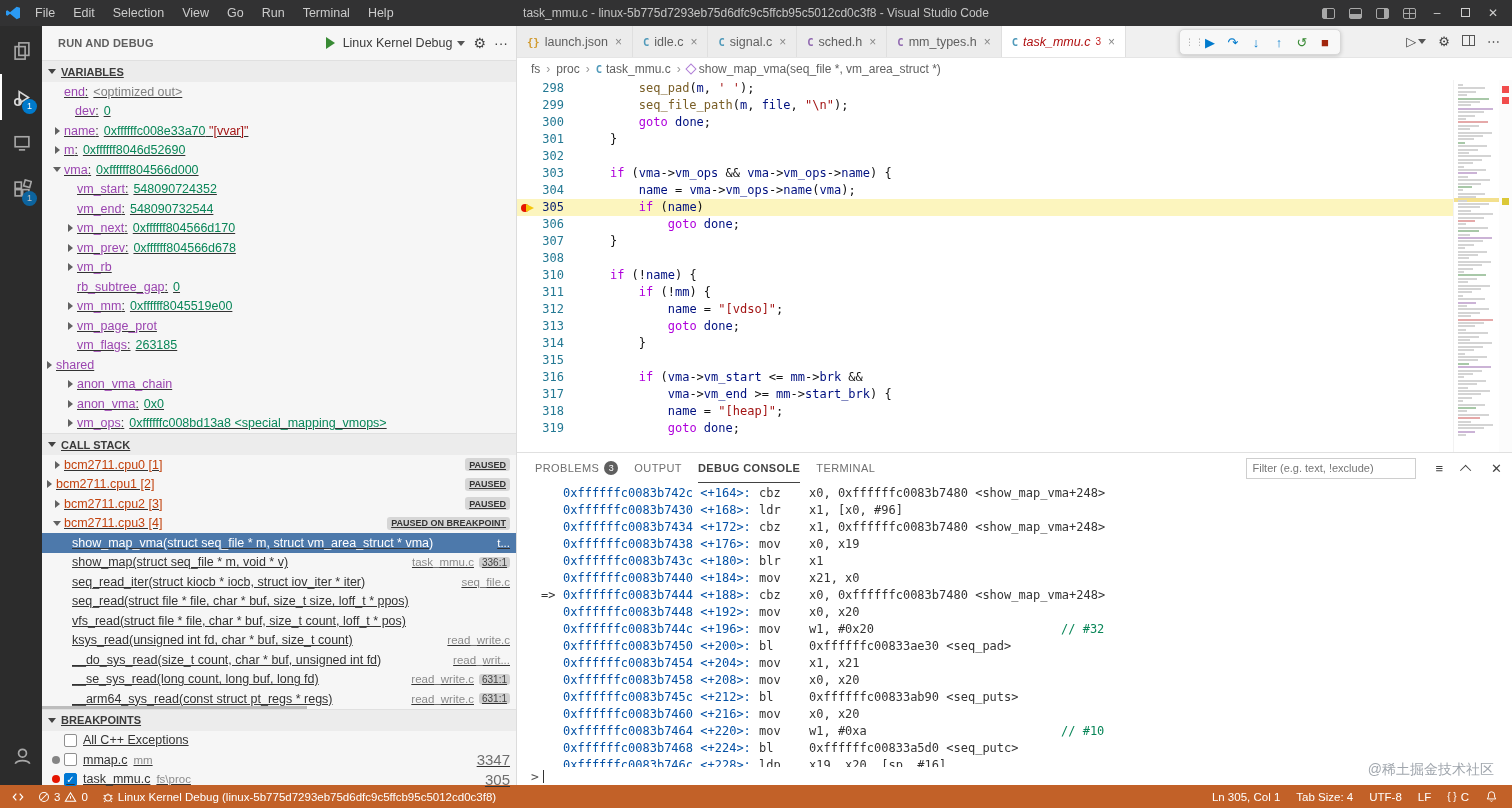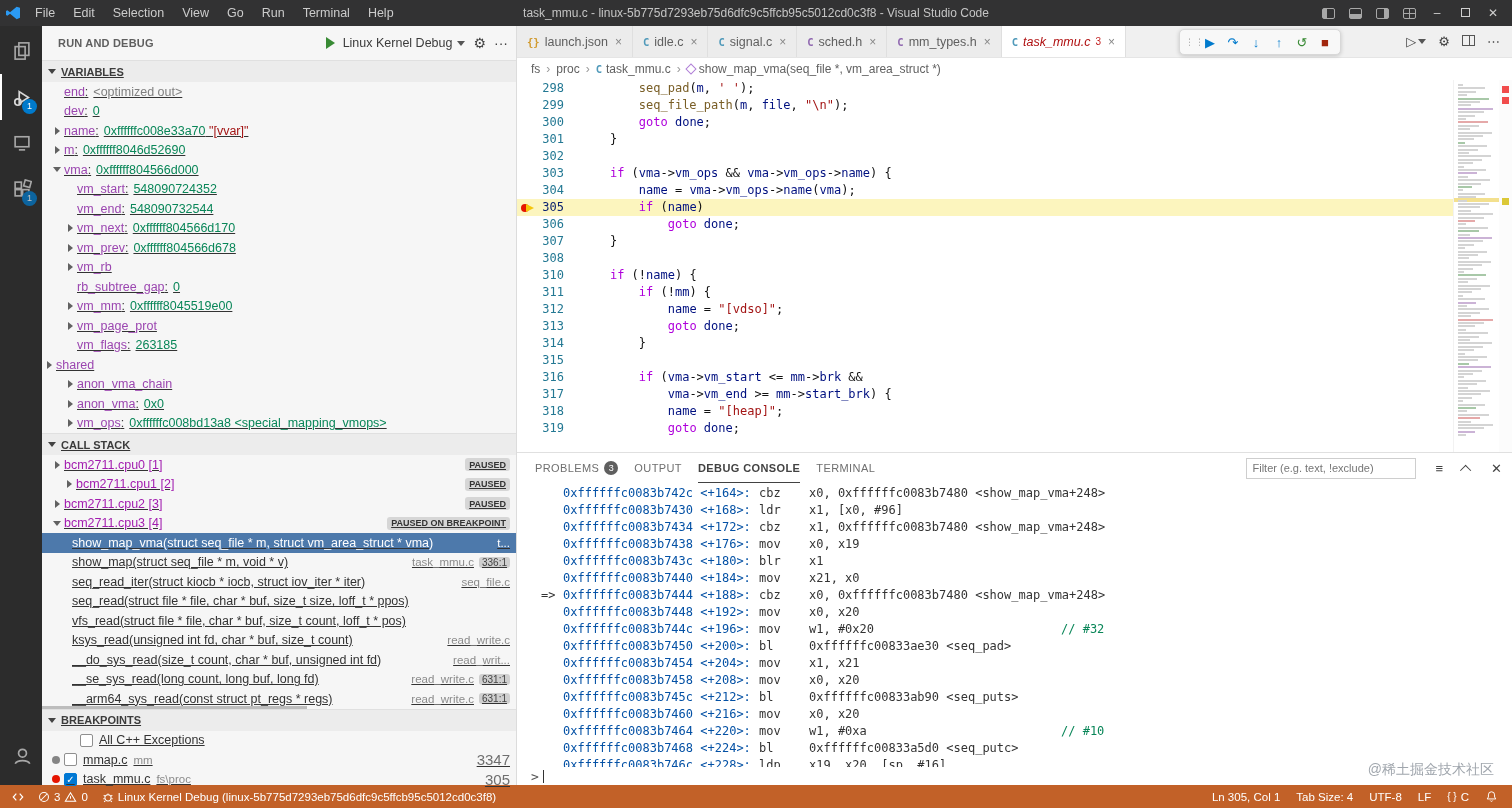--- a/index.html
+++ b/index.html
@@ -55,21 +55,21 @@
   .val-str { color:#a31515; }
   .val-dim { color:#808080; }
   .badge-pill { margin-left:auto; background:#d6d6d6; color:#333; font-size:9px; padding:1.5px 4px; border-radius:3px; font-weight:bold; flex:none; }
   .frame { padding-left:30px; }
   .fr-label { overflow:hidden; text-overflow:ellipsis; color:#333; }
   .fr-right { margin-left:auto; display:flex; align-items:center; gap:5px; padding-left:8px; flex:none; }
   .fr-file { color:#8b8b8b; font-size:11.5px; }
   .fr-line { background:#cfcfcf; color:#424242; font-size:10px; border-radius:3px; padding:0 3px; }
   .frame.selected { background:#4d79ab; }
   .frame.selected .fr-label, .frame.selected .fr-file { color:#ffffff; }
-  .thread-label { color:#a21caf; }
+  .thread-label { color:#c2410c; }
   .hscroll { position:absolute; bottom:0; left:0; height:3px; width:56%; background:#bdbdbd; }
   .bp-dot { width:12px; flex:none; display:flex; justify-content:center; }
   .dot { width:8px; height:8px; border-radius:50%; }
   .dot-red { background:#e51400; }
   .dot-gray { background:#848484; }
   .cbx { width:13px; height:13px; border:1px solid #8f8f8f; border-radius:2px; margin:0 6px 0 2px; flex:none; background:#fff; font-size:10px; line-height:11px; text-align:center; color:#fff; }
   .cbx.checked { background:#0078d4; border-color:#0078d4; }
   .bp-label { color:#333; }
   .bp-dim { color:#8b8b8b; margin-left:6px; font-size:11.5px; }
   .bp-right { margin-left:auto; color:#6f6f6f; font-size:15px; }
@@ -233,21 +233,21 @@
           <span class="tri-d"></span>
           <span>VARIABLES</span>
         </div>
         <div class="rows" id="variables">
             <div class="row" style="padding-left: 8px;">
               <span class="twist"></span>
               <span class="vname">end</span>
               <span class="colon">:</span>
               <span class="val-dim">&lt;optimized out&gt;</span>
             </div>
-            <div class="row" style="padding-left: 8px;">
+            <div class="row" style="padding-left: 19px;">
               <span class="twist"></span>
               <span class="vname">dev</span>
               <span class="colon">:</span>
               <span class="val-num">0</span>
             </div>
             <div class="row" style="padding-left: 8px;">
               <span class="twist">
                 <span class="tw-r"></span>
               </span>
               <span class="vname">name</span>
@@ -369,21 +369,21 @@
           <span>CALL STACK</span>
         </div>
         <div class="rows" id="callstack">
             <div class="row" style="padding-left: 8px;">
               <span class="twist">
                 <span class="tw-r"></span>
               </span>
               <span class="thread-label">bcm2711.cpu0 [1]</span>
               <span class="badge-pill">PAUSED</span>
             </div>
-            <div class="row" style="padding-left: 20px;">
+            <div class="row" style="padding-left: 0;">
               <span class="twist">
                 <span class="tw-r"></span>
               </span>
               <span class="thread-label">bcm2711.cpu1 [2]</span>
               <span class="badge-pill">PAUSED</span>
             </div>
             <div class="row" style="padding-left: 8px;">
               <span class="twist">
                 <span class="tw-r"></span>
               </span>
@@ -453,21 +453,21 @@
           </div>
         <div class="hscroll"></div>
       </div>
 
       <div class="section">
         <div class="section-header">
           <span class="tri-d"></span>
           <span>BREAKPOINTS</span>
         </div>
         <div class="rows" id="breakpoints">
-            <div class="row" style="padding-left: 24px;">
+            <div class="row" style="padding-left: 8px;">
               <span class="bp-dot"></span>
               <span class="cbx"></span>
               <span class="bp-label">All C++ Exceptions</span>
             </div>
             <div class="row" style="padding-left: 8px;">
               <span class="bp-dot">
                 <span class="dot dot-gray"></span>
               </span>
               <span class="cbx"></span>
               <span class="bp-label">mmap.c</span>

